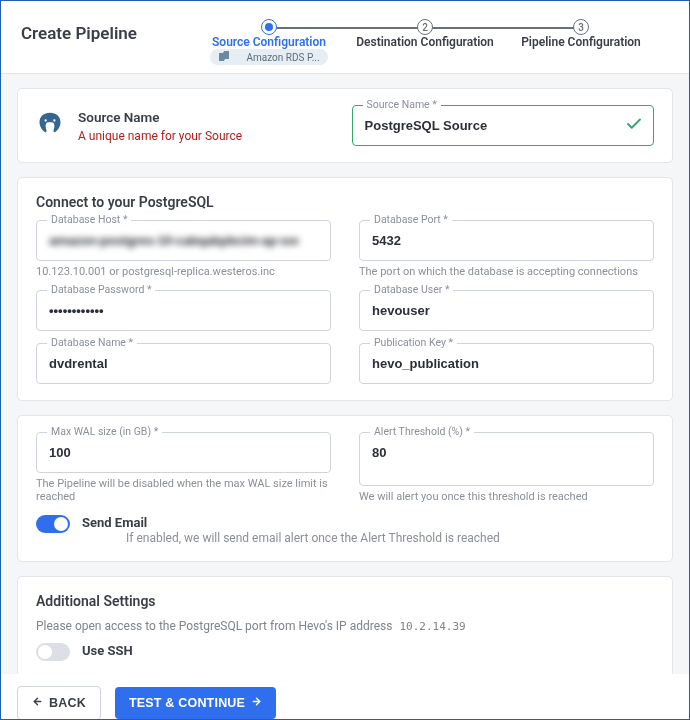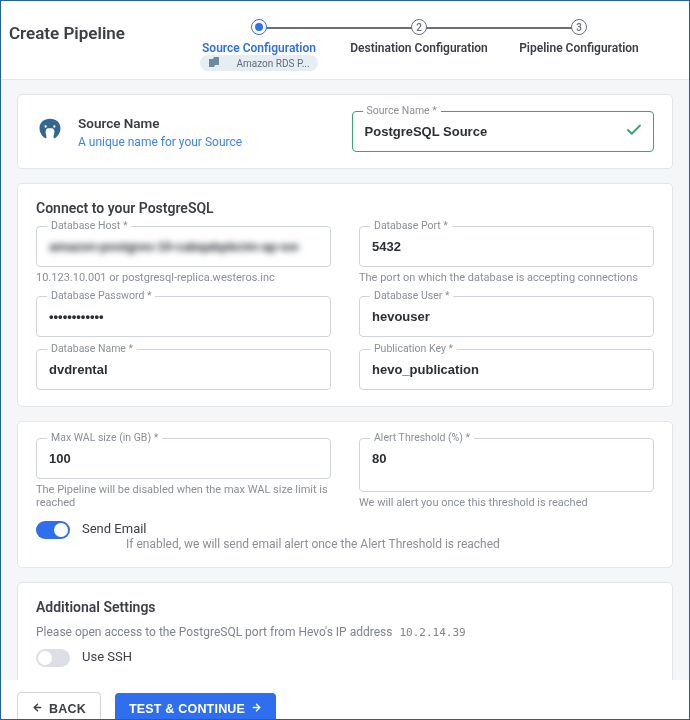--- a/index.html
+++ b/index.html
@@ -8,21 +8,21 @@
     background: #fff;
     width: 690px;
     height: 720px;
     border: 1px solid #1e5fb3;
     overflow: hidden;
     color: #2b2f36;
   }
   .header {
     display: flex;
     align-items: flex-start;
-    padding: 18px 20px 8px 8px;
+    padding: 18px 20px 8px 20px;
     border-bottom: 1px solid #e3e5eb;
   }
   .page-title {
     font-size: 17px;
     font-weight: 600;
     color: #3a3e47;
     padding-top: 4px;
     flex: 0 0 170px;
   }
   .stepper {
@@ -70,21 +70,20 @@
   .step.active .step-circle::after {
     content: "";
     width: 8px;
     height: 8px;
     border-radius: 50%;
     background: #2f6fed;
   }
   .step-label {
     font-size: 12px;
     font-weight: 600;
-    margin-top: 6px;
     color: #3a3e47;
     white-space: nowrap;
   }
   .step.active .step-label { color: #2f6fed; }
   .step-chip {
     padding: 2px 8px;
     font-size: 10px;
     border-radius: 10px;
     background: #e6eef3;
     color: #5d6e7a;
@@ -106,21 +105,21 @@
     margin-bottom: 14px;
   }
   .source-row {
     display: flex;
     align-items: center;
     gap: 14px;
   }
   .elephant-icon { flex:0 0 auto; }
   .source-title-col { flex: 0 0 42%; }
   .source-title { font-size: 13.5px; font-weight: 600; color: #3a3e47; }
-  .source-sub { font-size: 12px; color: #3b82f6; margin-top: 4px; }
+  .source-sub { font-size: 12px; color: #b91c1c; margin-top: 4px; }
   .fieldset {
     position: relative;
     border: 1px solid #cfd3db;
     border-radius: 4px;
     flex: 1;
   }
   .fieldset.valid { border-color: #2fa96e; }
   .fieldset .legend {
     position: absolute;
     top: -8px;
@@ -186,21 +185,21 @@
     width: 14px;
     height: 14px;
     border-radius: 50%;
     background: #fff;
     top: 2px;
   }
   .toggle.on { background: #2f6fed; }
   .toggle.on::after { right: 2px; }
   .toggle.off { background: #dcdfe5; }
   .toggle.off::after { left: 2px; }
-  .toggle-label { font-size: 13px; font-weight: 400; color: #3a3e47; }
+  .toggle-label { font-size: 13px; font-weight: 700; color: #3a3e47; }
   .toggle-sub { font-size: 12px; color: #8a8f98; margin-top: 1px; margin-left: 44px; }
   .code { font-family: ui-monospace, Menlo, Consolas, monospace; padding: 1px 4px; border-radius: 3px; font-size: 11px; }
   .footer {
     padding: 12px 16px;
     display: flex;
     gap: 14px;
     align-items: center;
     background:#fff;
   }
   .btn {

